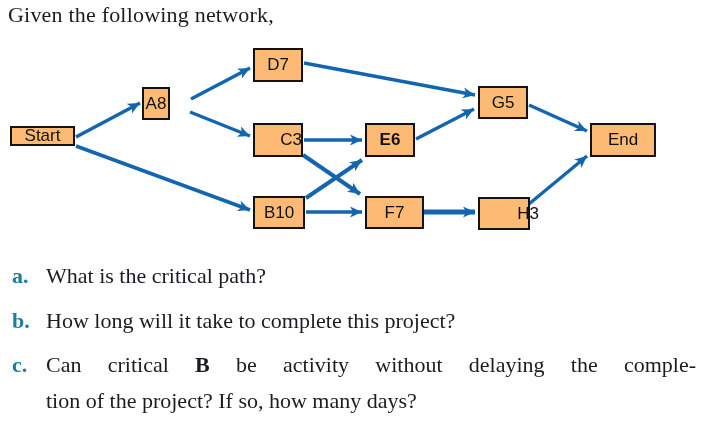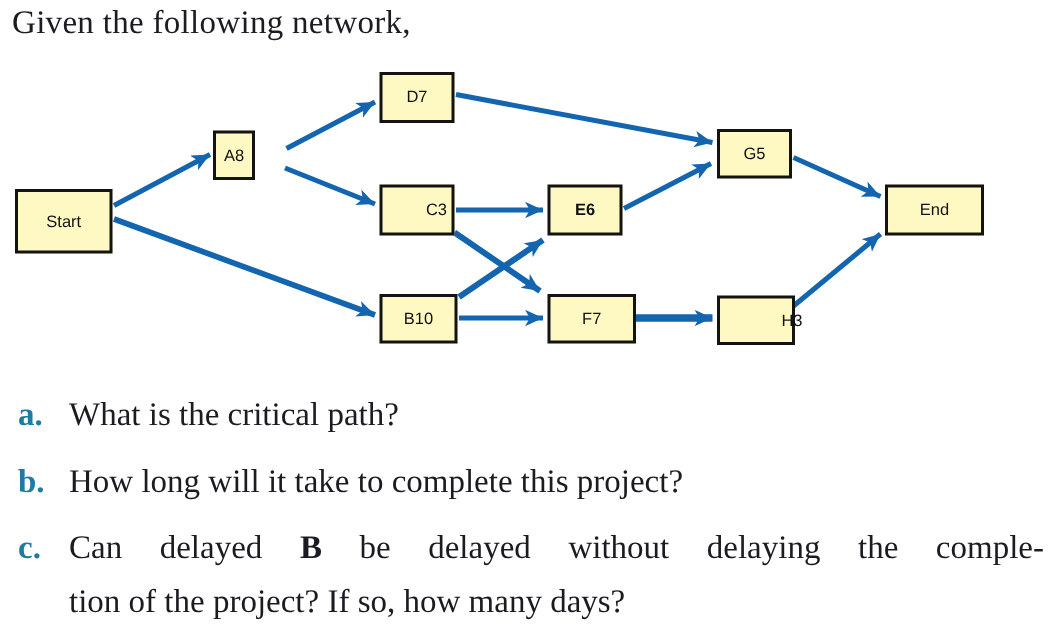--- a/index.html
+++ b/index.html
@@ -4,23 +4,23 @@
 <style>
   html,body{margin:0;padding:0;background:#ffffff;}
   .page{
     position:relative;width:702px;height:426px;background:#ffffff;overflow:hidden;
     font-family:"Liberation Serif",serif;color:#1b1b22;
   }
   .title{position:absolute;left:8px;top:2px;font-size:22px;letter-spacing:.2px;}
   #edge-layer{position:absolute;left:0;top:0;}
   #node-layer{position:absolute;left:0;top:0;width:702px;height:260px;}
   .node{
-    position:absolute;background:#fef9c3;border:2.5px solid #131313;box-sizing:border-box;
+    position:absolute;background:#fdba74;border:2.5px solid #131313;box-sizing:border-box;
     display:flex;align-items:center;justify-content:center;
-    font-family:"Liberation Sans",sans-serif;font-size:11px;color:#111111;
+    font-family:"Liberation Sans",sans-serif;font-size:17px;color:#111111;
   }
   .q{position:absolute;left:12px;display:flex;font-size:22px;line-height:29px;}
   .q-label{width:34px;flex:none;font-weight:bold;color:#1e7ba4;}
   .q-text{white-space:nowrap;}
   .q-c{line-height:36px;}
   .q-c .q-body{width:650px;}
   .qc-line1{text-align:justify;text-align-last:justify;white-space:normal;}
   .qc-line2{text-align:left;}
   .bold-b{font-weight:bold;}
 </style>
@@ -46,21 +46,21 @@
         <line x1="306" y1="198" x2="362" y2="160" stroke="#1365af" stroke-width="4" marker-end="url(#arrowhead)"></line>
         <line x1="306" y1="212" x2="362" y2="212" stroke="#1365af" stroke-width="3.4" marker-end="url(#arrowhead)"></line>
         <line x1="416" y1="139" x2="474" y2="109" stroke="#1365af" stroke-width="3.4" marker-end="url(#arrowhead)"></line>
         <line x1="416" y1="212" x2="475" y2="212" stroke="#1365af" stroke-width="5" marker-end="url(#arrowhead)"></line>
         <line x1="529" y1="105" x2="587" y2="131" stroke="#1365af" stroke-width="3.4" marker-end="url(#arrowhead)"></line>
         <line x1="529" y1="204" x2="587" y2="156" stroke="#1365af" stroke-width="3.4" marker-end="url(#arrowhead)"></line>
       </g>
   </svg>
 
   <div id="node-layer">
-      <div class="node" style="left: 10px; top: 126px; width: 65px; height: 43px; border-color: rgb(19, 19, 19); align-items: center;">
+      <div class="node" style="left: 10px; top: 126px; width: 65px; height: 20px; border-color: rgb(19, 19, 19); align-items: center;">
         <span>Start</span>
       </div>
       <div class="node" style="left: 142px; top: 87px; width: 28px; height: 33px; border-color: rgb(19, 19, 19);">
         <span>A8</span>
       </div>
       <div class="node" style="left: 253px; top: 48px; width: 50px; height: 34px; border-color: rgb(19, 19, 19);">
         <span>D7</span>
       </div>
       <div class="node" style="left: 253px; top: 123px; width: 50px; height: 34px; border-color: rgb(19, 19, 19); padding-left: 26px;">
         <span>C3</span>
@@ -93,18 +93,18 @@
   </div>
 
   <div class="q" style="top:306px">
     <div class="q-label">b.</div>
     <div class="q-text">How long will it take to complete this project?</div>
   </div>
 
   <div class="q q-c" style="top:347px">
     <div class="q-label">c.</div>
     <div class="q-body">
-      <div class="qc-line1"><span>Can delayed </span><span class="bold-b">B</span><span> be delayed without delaying the comple-</span></div>
+      <div class="qc-line1"><span>Can critical </span><span class="bold-b">B</span><span> be activity without delaying the comple-</span></div>
       <div class="qc-line2">tion of the project? If so, how many days?</div>
     </div>
   </div>
 
 </div>
 
 </body></html>

